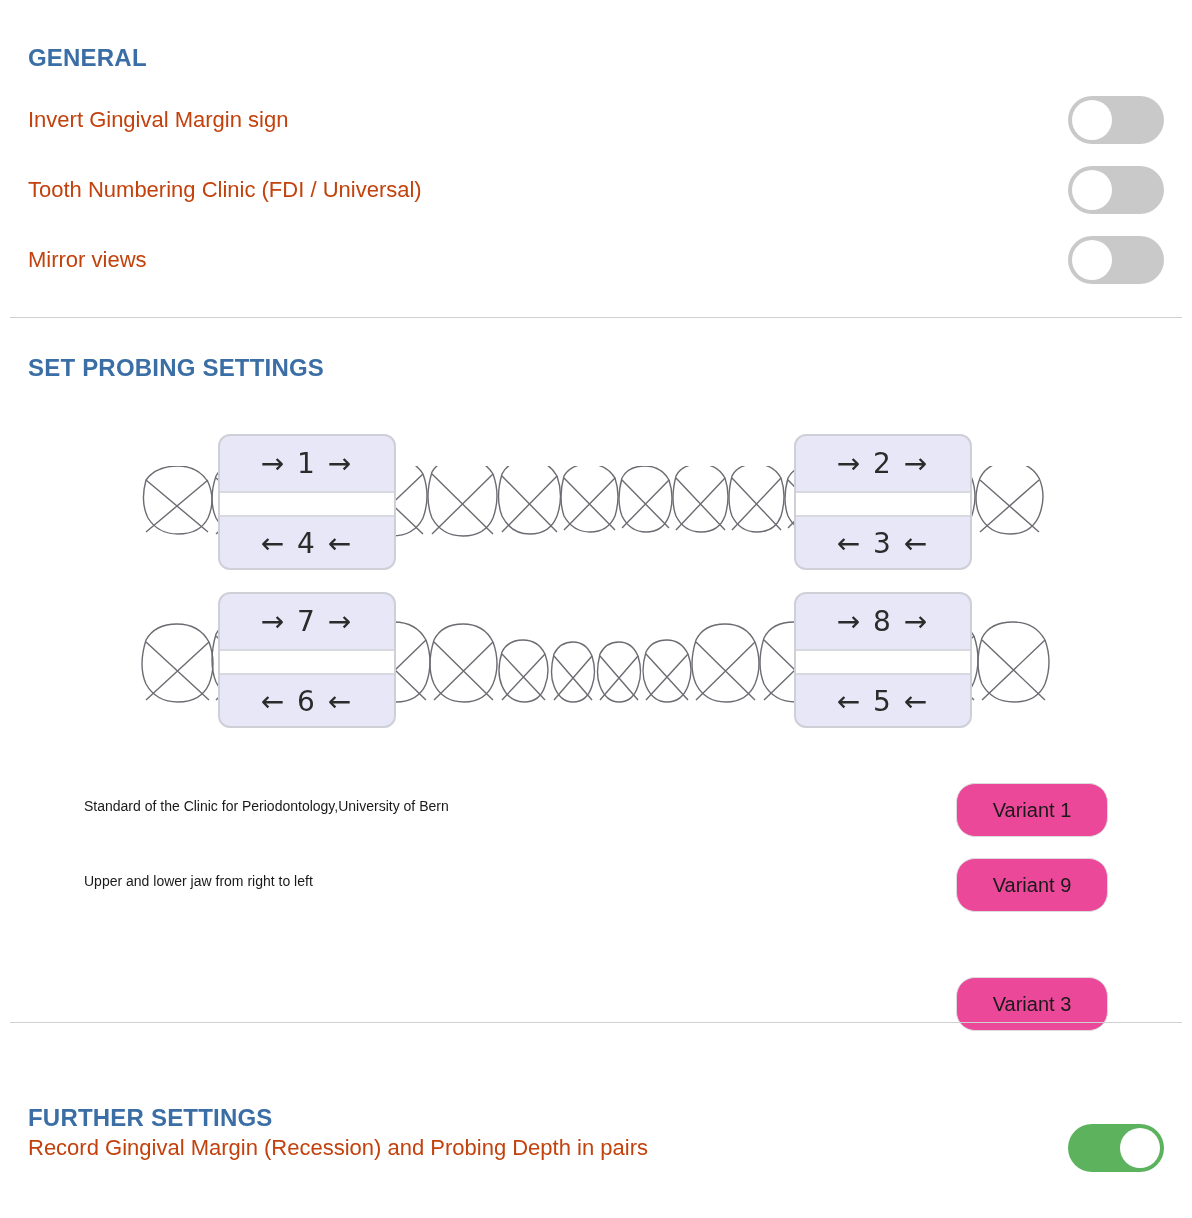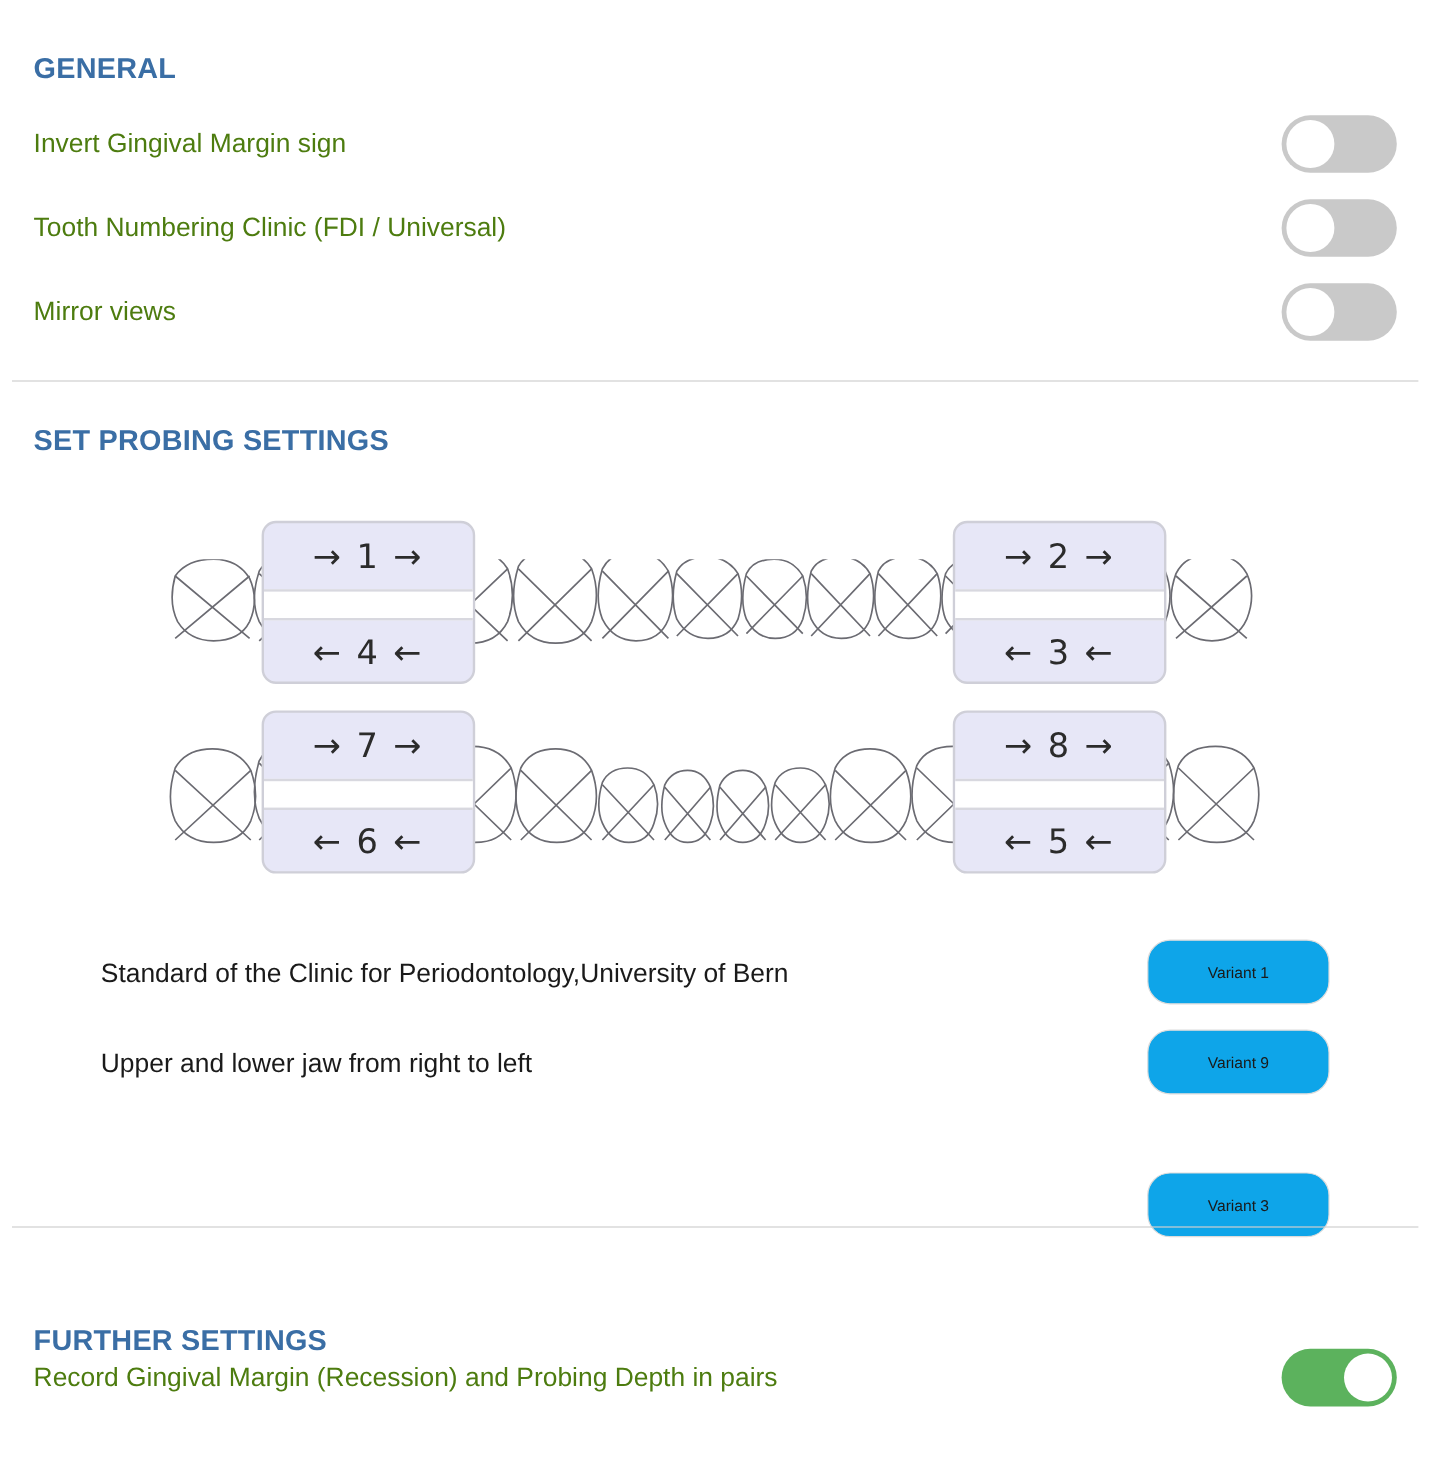--- a/index.html
+++ b/index.html
@@ -19,21 +19,21 @@
 
   .section-title {
     color: #3a6ea5;
     font-size: 24px;
     font-weight: bold;
     letter-spacing: 0.2px;
   }
 
   .row-label {
     font-size: 22px;
-    color: #4d7c0f;
+    color: #c2410c;
     font-weight: normal;
   }
 
   
   .abs { position: absolute; }
 
   
   .divider {
     position: absolute;
     left: 10px;
@@ -92,33 +92,33 @@
     font-family: "DejaVu Sans", sans-serif;
     z-index: 5;
   }
 
   
   .arch-svg { position: absolute; z-index: 1; }
 
   
   .variant-text {
     position: absolute;
-    font-size: 22px;
+    font-size: 14px;
     color: #1a1a1a;
     text-align: center;
   }
   .variant-btn {
     position: absolute;
     width: 152px;
     height: 54px;
     border-radius: 19px;
-    background: #0ea5e9;
+    background: #ec4899;
     border: 1px solid #dcdcdc;
     color: #1a1a1a;
-    font-size: 13px;
+    font-size: 20px;
     font-family: "Liberation Sans", sans-serif;
     cursor: pointer;
     padding: 0;
   }
 </style>
 </head>
 <body>
 
 <div class="page">
 

